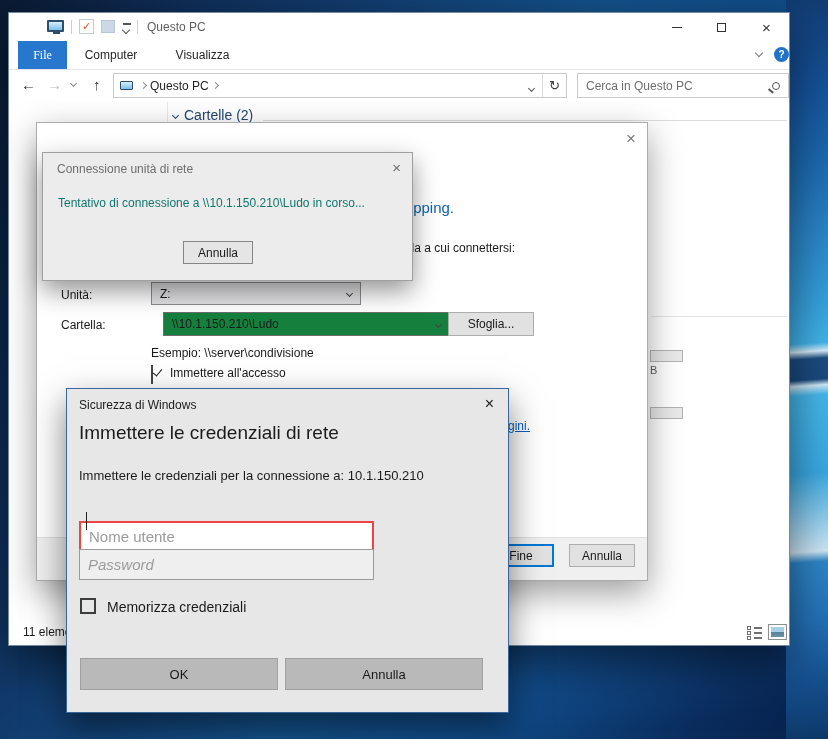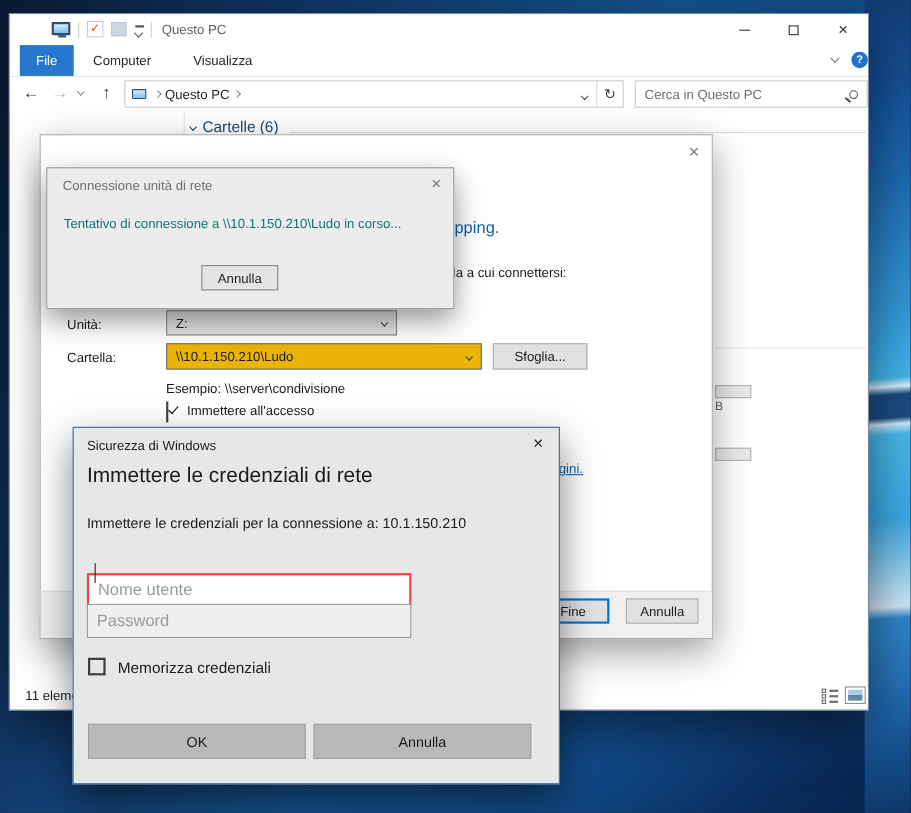--- a/index.html
+++ b/index.html
@@ -34,21 +34,21 @@
     transform:rotate(45deg);}
   .chev.r{transform:rotate(-45deg);}
   .win-title{font-size:12px;color:#5f5f5f;line-height:28px;}
   .wbtn{top:0;width:45px;height:28px;display:flex;align-items:center;justify-content:center;color:#333;cursor:default;}
   .glyph-min{width:10px;height:1px;background:#333;}
   .glyph-max{width:9px;height:9px;border:1px solid #333;}
   .glyph-close{font-size:15px;line-height:1;color:#333;}
 
   .ribbonrow{left:0;top:28px;width:780px;height:29px;background:#fff;border-bottom:1px solid #e2e5e9;}
   .tab{top:0;height:28px;display:flex;align-items:center;justify-content:center;font-size:12px;color:#262626;}
-  .tab.file{background:#2677cd;color:#fff;}
+  .tab.file{background:#2677cd;color:#fff;font-family:Liberation Serif, serif;}
   .helpbtn{width:15px;height:15px;border-radius:50%;background:#2173c8;color:#fff;font-size:10px;
     font-weight:bold;text-align:center;line-height:15px;}
 
   .addrrow{left:0;top:57px;width:780px;height:32px;background:#fff;}
   .navglyph{font-size:15px;line-height:1;}
   .addrbox{left:104px;top:3px;width:454px;height:25px;border:1px solid #cbcbcb;background:#fff;
     display:flex;align-items:center;padding:0 0 0 6px;}
   .mini-pc{width:13px;height:9px;border:1.5px solid #2e4d6b;border-radius:1px;
     background:linear-gradient(180deg,#d9effc,#7cc0ea);position:relative;}
   .crumb{font-size:12px;color:#1f1f1f;margin:0 4px;}
@@ -88,21 +88,21 @@
   .map-dialog{left:36px;top:122px;width:612px;height:459px;background:#fff;border:1px solid #ababab;
     box-shadow:0 12px 32px rgba(0,0,0,.38);}
   .map-head-clip{left:6px;right:193px;top:76px;height:22px;}
   .map-head-clip>span{font-size:15px;color:#0f64ad;}
   .map-sub-clip{left:6px;right:132px;top:118px;height:17px;}
   .map-sub-clip>span{font-size:12px;color:#1a1a1a;}
   .fldlabel{font-size:12px;color:#1a1a1a;}
   .combo{display:flex;align-items:center;padding:0 8px;font-size:12px;color:#1a1a1a;}
   .combo .chev{margin-left:auto;width:5px;height:5px;border-color:#444;}
   .combo.gray{background:#e2e2e4;border:1px solid #8c8c8c;}
-  .combo.white{background:#eab308;border:1px solid #6e6e6e;}
+  .combo.white{background:#15803d;border:1px solid #6e6e6e;margin-left:12px;}
   .cb{width:13px;height:13px;background:#fff;border:1px solid #454545;position:relative;}
   .cb.checked:after{content:"";position:absolute;left:3px;top:0.5px;width:4px;height:8px;
     border-right:1.6px solid #1a1a1a;border-bottom:1.6px solid #1a1a1a;transform:rotate(40deg);}
   .map-link-clip{left:30px;right:117px;top:296px;height:16px;}
   .map-link-clip>span{font-size:12px;color:#0b61c4;text-decoration:underline;}
   .map-footer{left:0;top:414px;width:610px;height:43px;background:#f0f0f0;border-top:1px solid #dfdfdf;}
   .fine-btn{left:451px;top:421px;width:66px;height:23px;border:2px solid #0078d7;}
   .map-cancel{left:532px;top:421px;width:66px;height:23px;}
 
   
@@ -115,21 +115,21 @@
 
   
   .cred-dialog{left:66px;top:388px;width:443px;height:325px;background:#e7e7e7;border:1px solid #39679c;
     box-shadow:0 14px 32px rgba(0,0,0,.5);}
   .cred-title{left:12px;top:9px;font-size:12px;color:#1b1b1b;}
   .cred-x{right:14px;top:7px;font-size:16px;color:#1b1b1b;line-height:1;}
   .cred-head{left:12px;top:33px;font-size:19px;color:#1b1b1b;}
   .cred-msg{left:12px;top:79px;font-size:13px;color:#1b1b1b;}
   .cred-input{position:absolute;left:12px;width:295px;height:31px;font-size:15px;padding:0 8px;outline:none;}
   .cred-user{top:132px;border:2px solid #ef4444;background:#fff;}
-  .cred-pass{top:160px;border:1px solid #9a9a9a;background:#efefef;}
+  .cred-pass{top:160px;border:1px solid #9a9a9a;background:#efefef;font-style:italic;}
   .cred-input::placeholder{color:#9b9b9b;}
   .caret{left:19px;top:123px;width:1px;height:18px;background:#222;}
   .cred-cb{left:13px;top:209px;width:16px;height:16px;border:2px solid #3d3d3d;background:transparent;}
   .cred-cb-label{left:40px;top:210px;font-size:14px;color:#1b1b1b;}
   .cred-btn{top:269px;width:198px;height:32px;background:#b9b9b9;border:1px solid #a0a0a0;font-size:13px;}
   .ok-btn{left:13px;}
   .cred-cancel{left:218px;}
 </style>
 </head>
 <body>
@@ -190,21 +190,21 @@
 
       <div class="abs searchbox">
         <span class="search-ph">Cerca in Questo PC</span>
         <span class="mag"></span>
       </div>
     </div>
 
     <div class="abs vsep"></div>
     <div class="abs group-head">
       <span class="chev"></span>
-      <span class="group-title">Cartelle (6)</span>
+      <span class="group-title">Cartelle (2)</span>
     </div>
     <div class="abs rule1"></div>
     <div class="abs rule2"></div>
     <div class="abs gauge" style="left:641px;top:337px;"></div>
     <div class="abs size-frag" style="left:641px;top:351px;">B</div>
     <div class="abs gauge" style="left:641px;top:394px;"></div>
 
     <div class="abs status-items">11 elementi</div>
     <div class="abs view-list">
       <i style="top:0;"></i>

